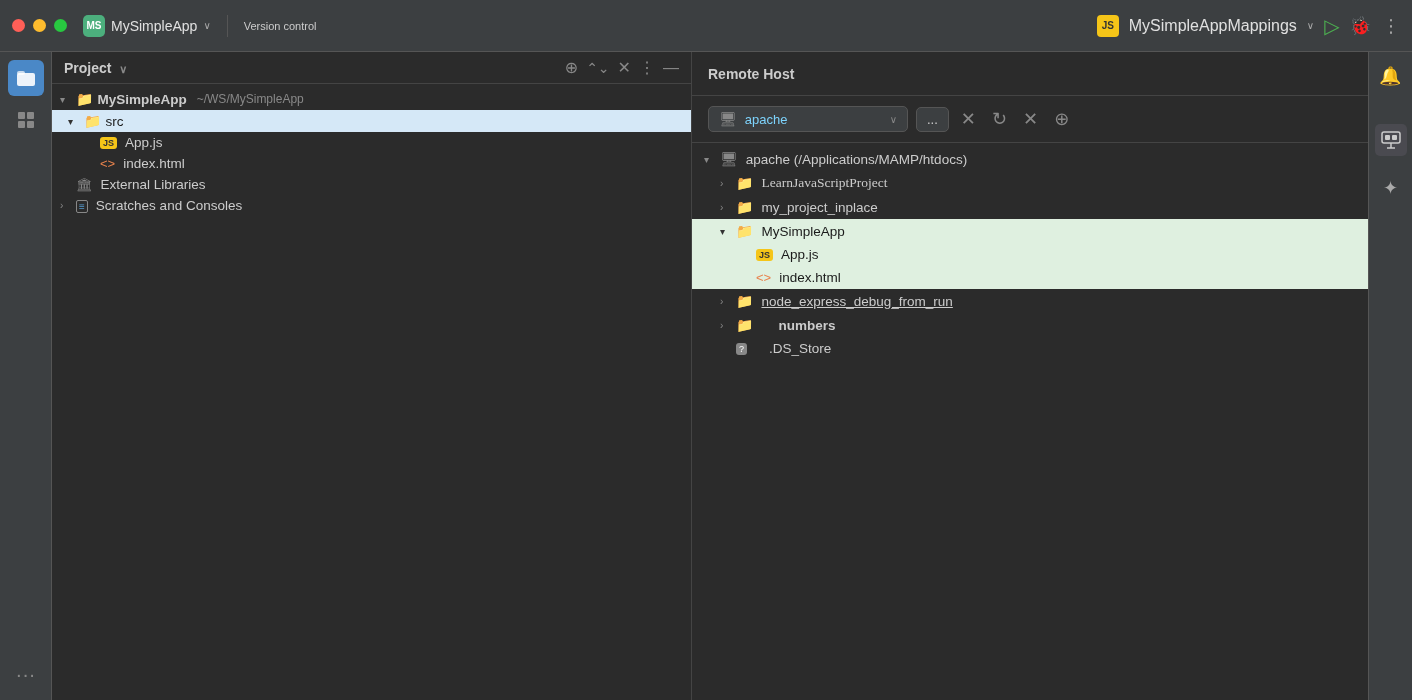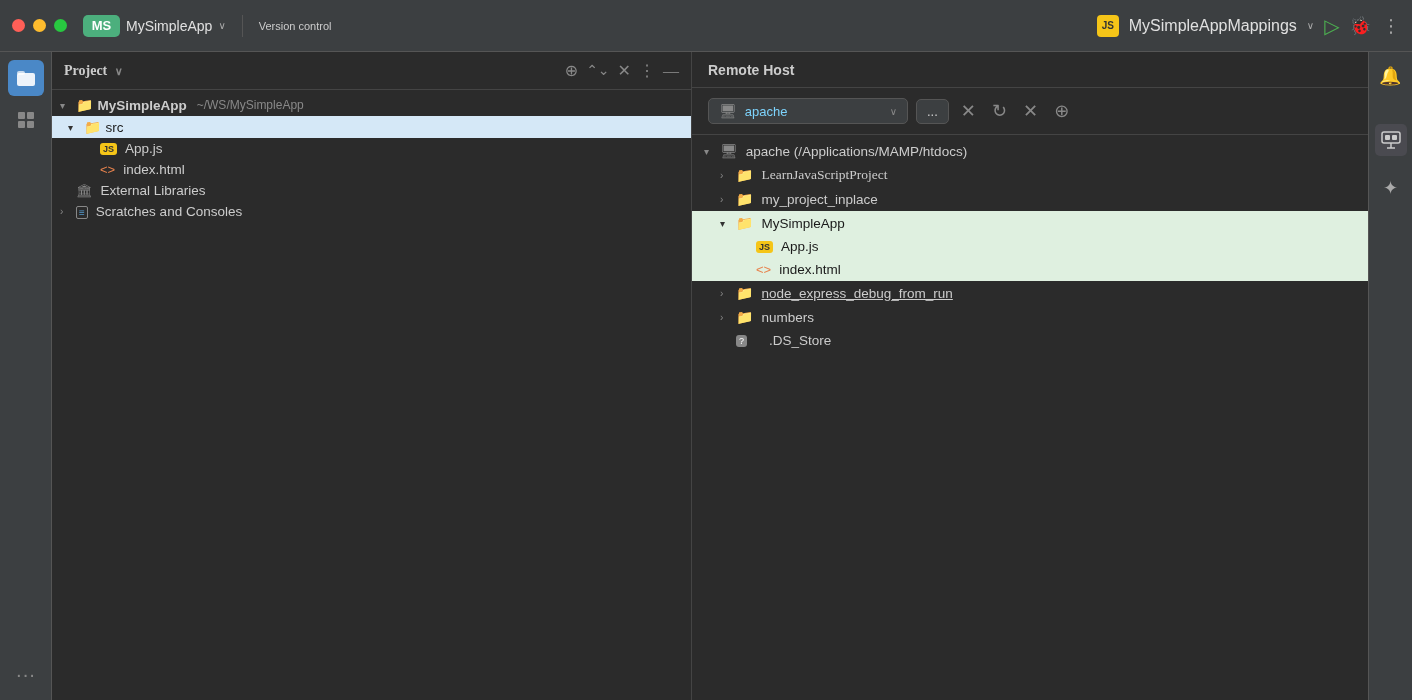--- a/index.html
+++ b/index.html
@@ -41,29 +41,29 @@
     .tl-green { background: #28c840; }
 
     .title-section {
       display: flex;
       align-items: center;
       gap: 6px;
       color: #ddd;
       font-size: 14px;
     }
     .app-icon-ms {
-      width: 37px;
+      width: 22px;
       height: 22px;
       background: #4caf7d;
       border-radius: 5px;
       display: flex;
       align-items: center;
       justify-content: center;
       color: white;
-      font-size: 13px;
+      font-size: 10px;
       font-weight: bold;
     }
     .title-text {
       font-weight: 500;
       color: #e0e0e0;
     }
     .chevron-down {
       color: #aaa;
       font-size: 10px;
     }
@@ -151,27 +151,26 @@
     
     #project-panel {
       width: 640px;
       background: #2b2b2b;
       display: flex;
       flex-direction: column;
       border-right: 1px solid #444;
       flex-shrink: 0;
     }
     #project-header {
-      height: 38px;
+      height: 32px;
       display: flex;
       align-items: center;
       padding: 0 12px;
       gap: 8px;
       border-bottom: 1px solid #444;
-      font-family: Liberation Serif, serif;
     }
     .panel-title {
       font-size: 14px;
       font-weight: 600;
       color: #ccc;
       flex: 1;
     }
     .panel-icons {
       display: flex;
       gap: 8px;
@@ -234,21 +233,21 @@
     }
 
     
     #remote-panel {
       flex: 1;
       background: #2b2b2b;
       display: flex;
       flex-direction: column;
     }
     #remote-header {
-      height: 36px;
+      height: 44px;
       display: flex;
       align-items: center;
       padding: 0 16px;
       border-bottom: 1px solid #444;
     }
     .remote-title {
       font-size: 14px;
       font-weight: 700;
       color: #ccc;
       flex: 1;
@@ -535,21 +534,21 @@
 
       <div class="remote-item remote-indent-1">
         <span class="tree-chevron">›</span>
         <span class="folder-icon">📁</span>
         <span style="margin-left:4px;text-decoration:underline;">node_express_debug_from_run</span>
       </div>
 
       <div class="remote-item remote-indent-1">
         <span class="tree-chevron">›</span>
         <span class="folder-icon">📁</span>
-        <span style="margin-left:4px;">numbers</span>
+        <span style="margin-left:21px;font-weight:bold;">numbers</span>
       </div>
 
       <div class="remote-item remote-indent-1">
         <span class="tree-chevron" style="opacity:0;"></span>
         <span class="unknown-badge">?</span>
         <span style="margin-left:18px;">.DS_Store</span>
       </div>
 
     </div>
   </div>

